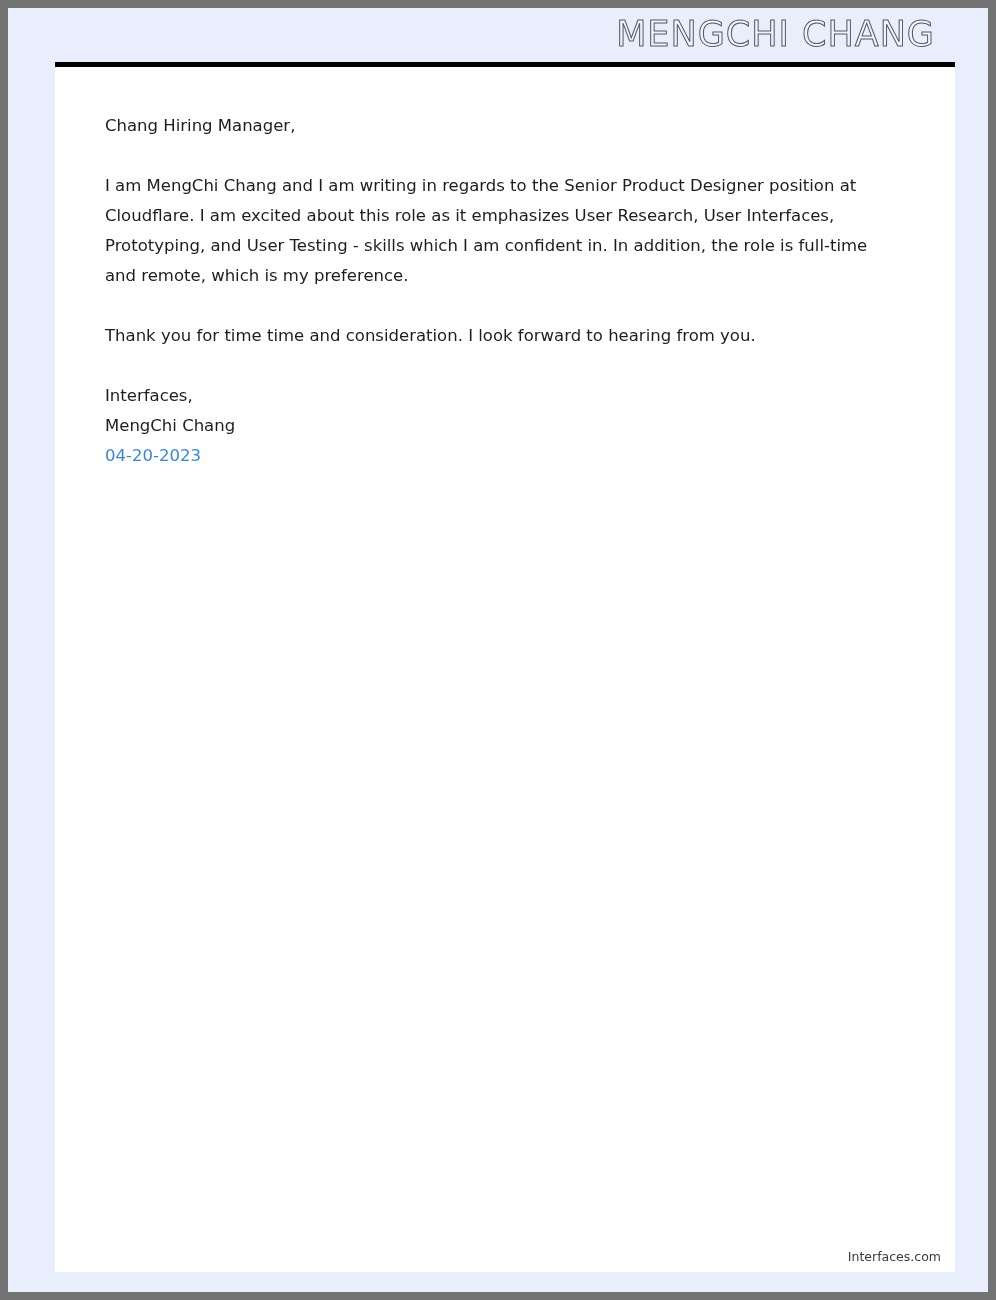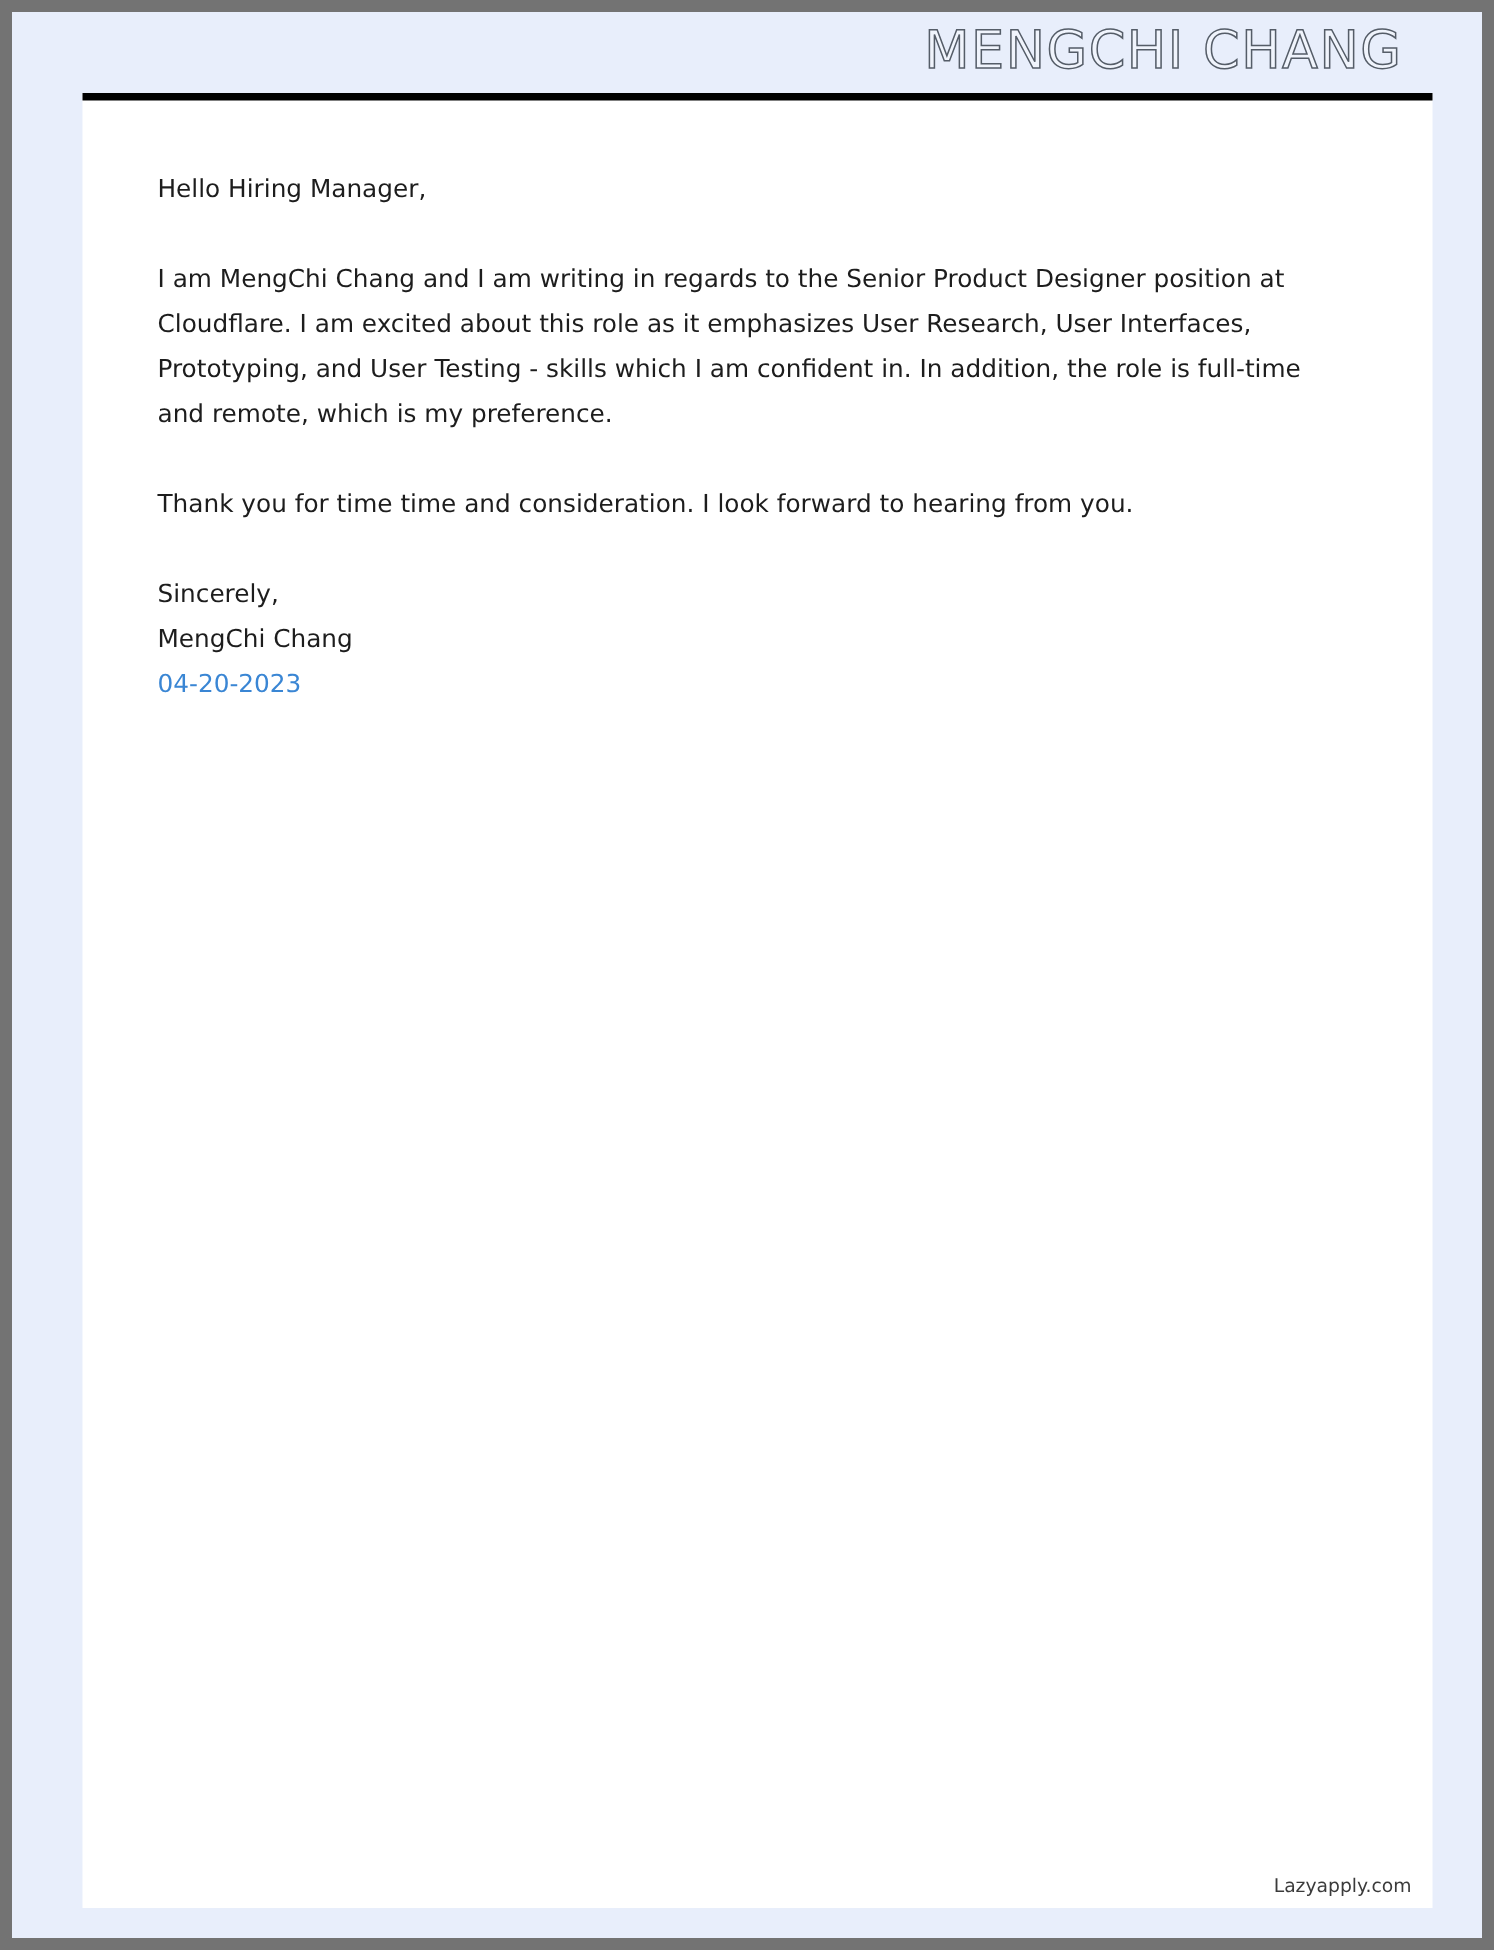--- a/index.html
+++ b/index.html
@@ -86,29 +86,29 @@
 
 <div class="page">
 
   <div class="header">
     <div class="header-name">MENGCHI CHANG</div>
   </div>
 
   <div class="letter">
     <div class="letter-body">
 
-      <p class="para">Hello Hiring Manager,</p>
+      <p class="para">Chang Hiring Manager,</p>
 
       <p class="para">I am MengChi Chang and I am writing in regards to the Senior Product Designer position at Cloudflare. I am excited about this role as it emphasizes User Research, User Interfaces, Prototyping, and User Testing - skills which I am confident in. In addition, the role is full-time and remote, which is my preference.</p>
 
 
       <p class="para">Thank you for time time and consideration. I look forward to hearing from you.</p>
 
-      <p class="para tight">Sincerely,</p>
+      <p class="para tight">Interfaces,</p>
       <p class="para tight">MengChi Chang</p>
       <p class="para tight date" style="color: rgb(58, 134, 212);">04-20-2023</p>
 
     </div>
 
-    <div class="footer-brand">Lazyapply.com</div>
+    <div class="footer-brand">Interfaces.com</div>
   </div>
 
 </div>
 
 </body></html>

